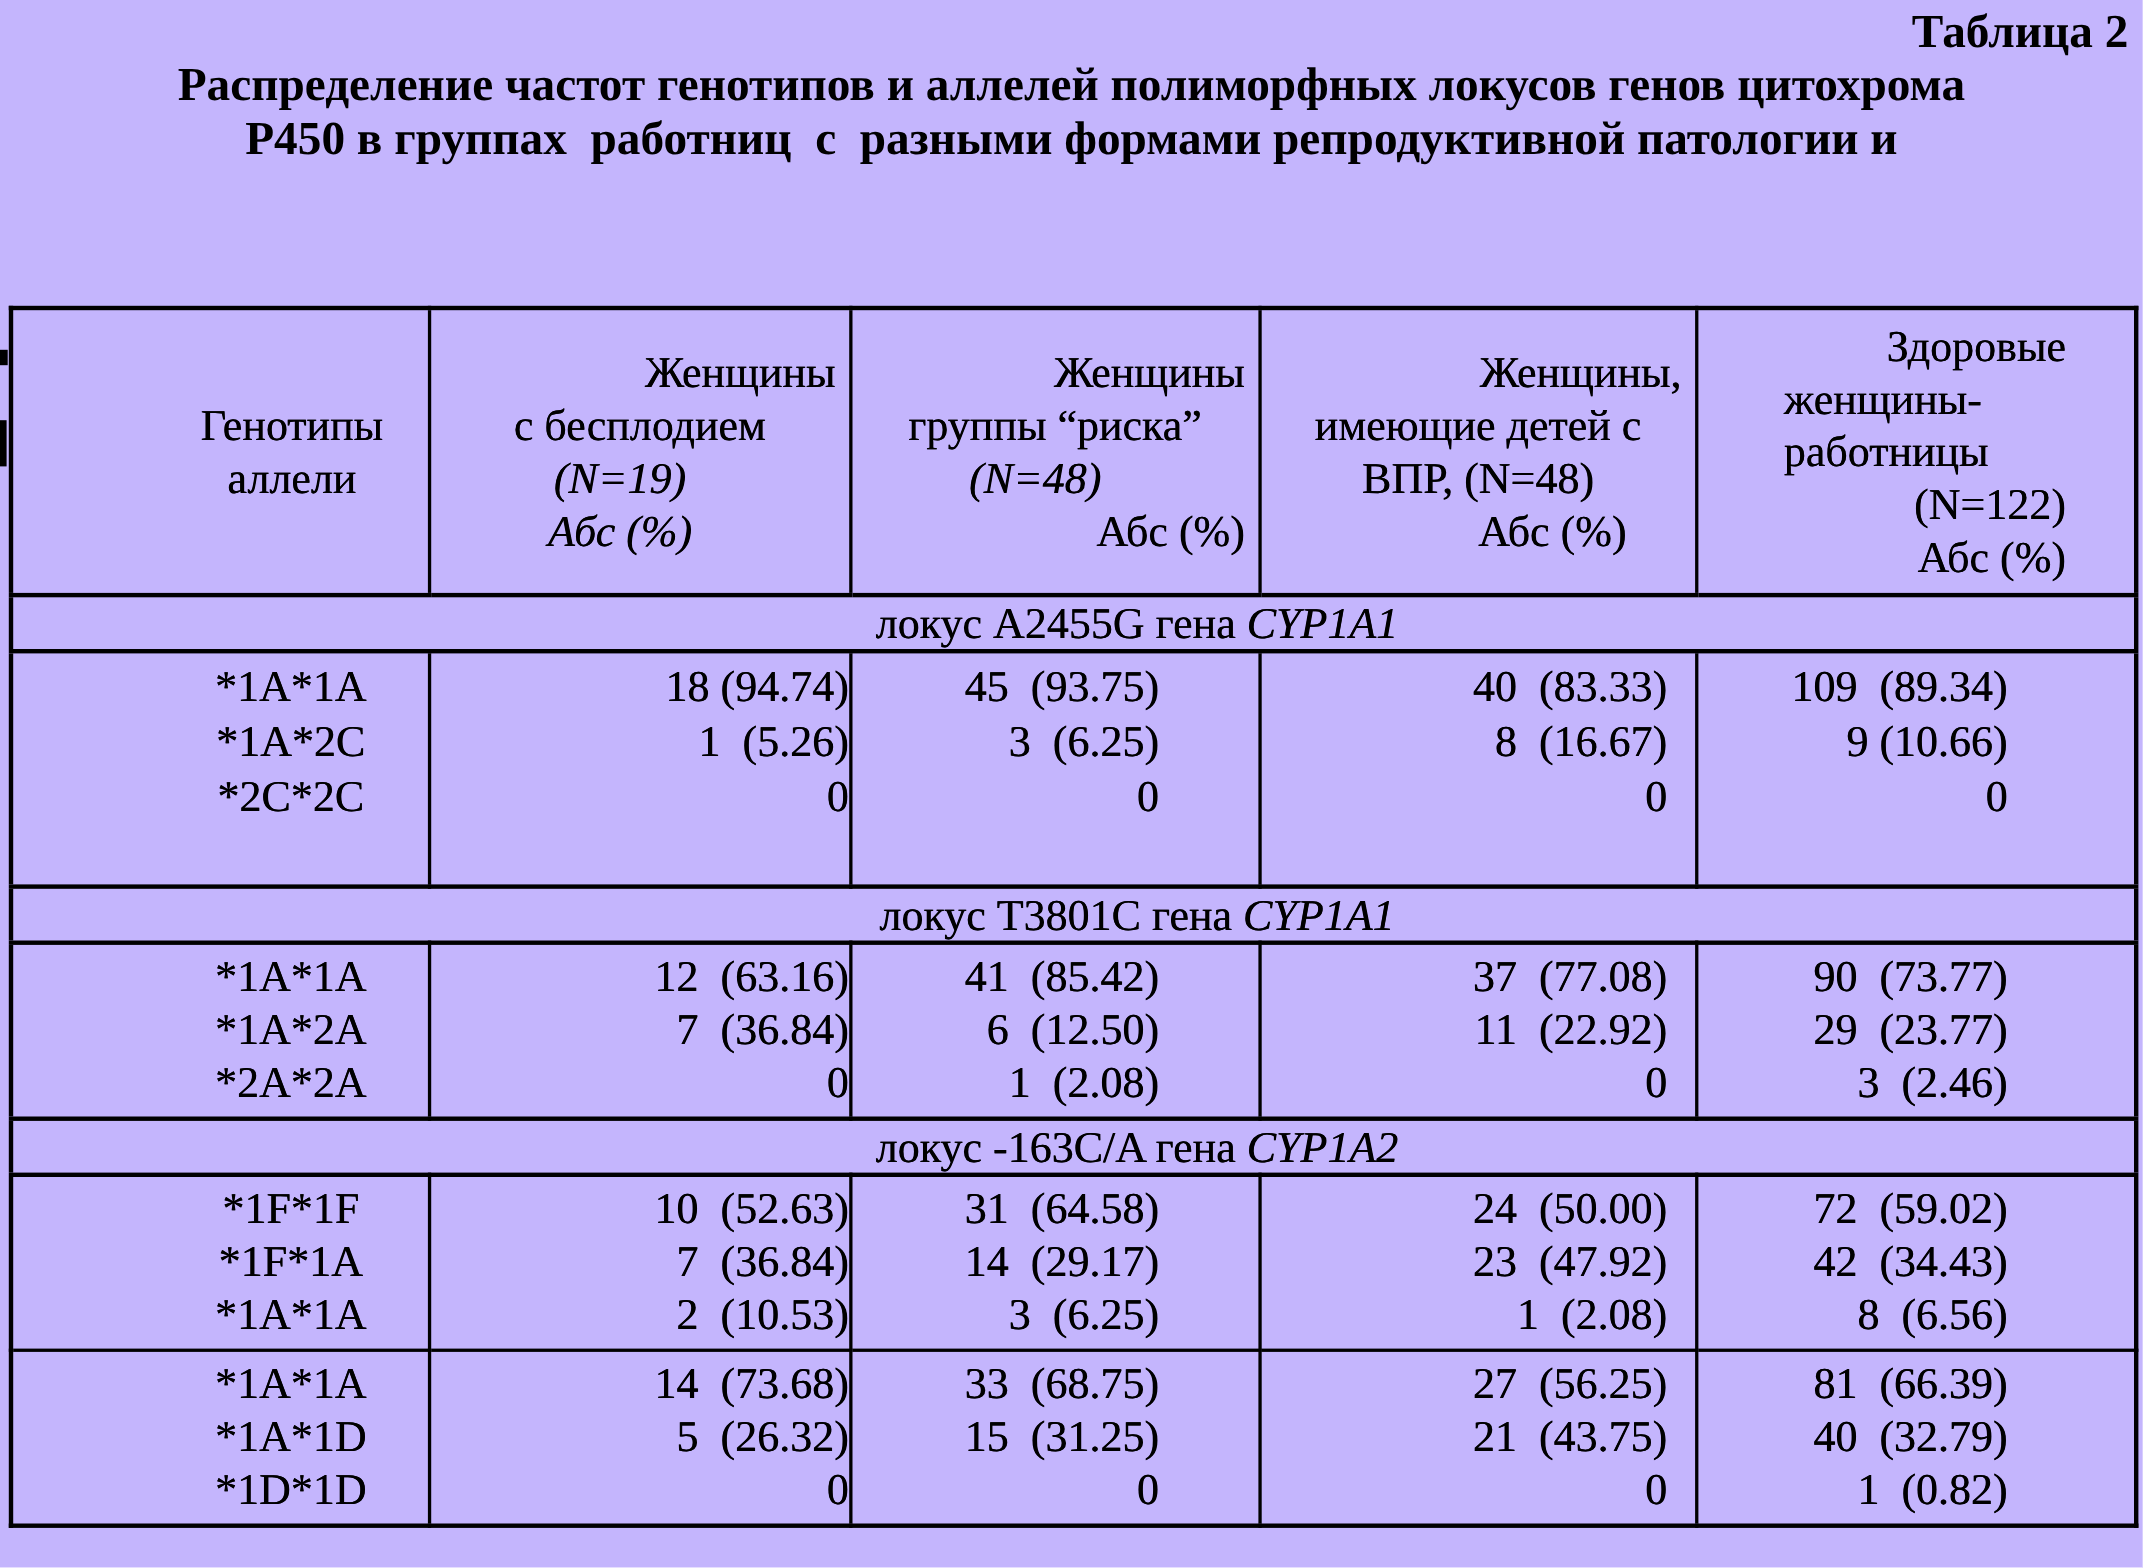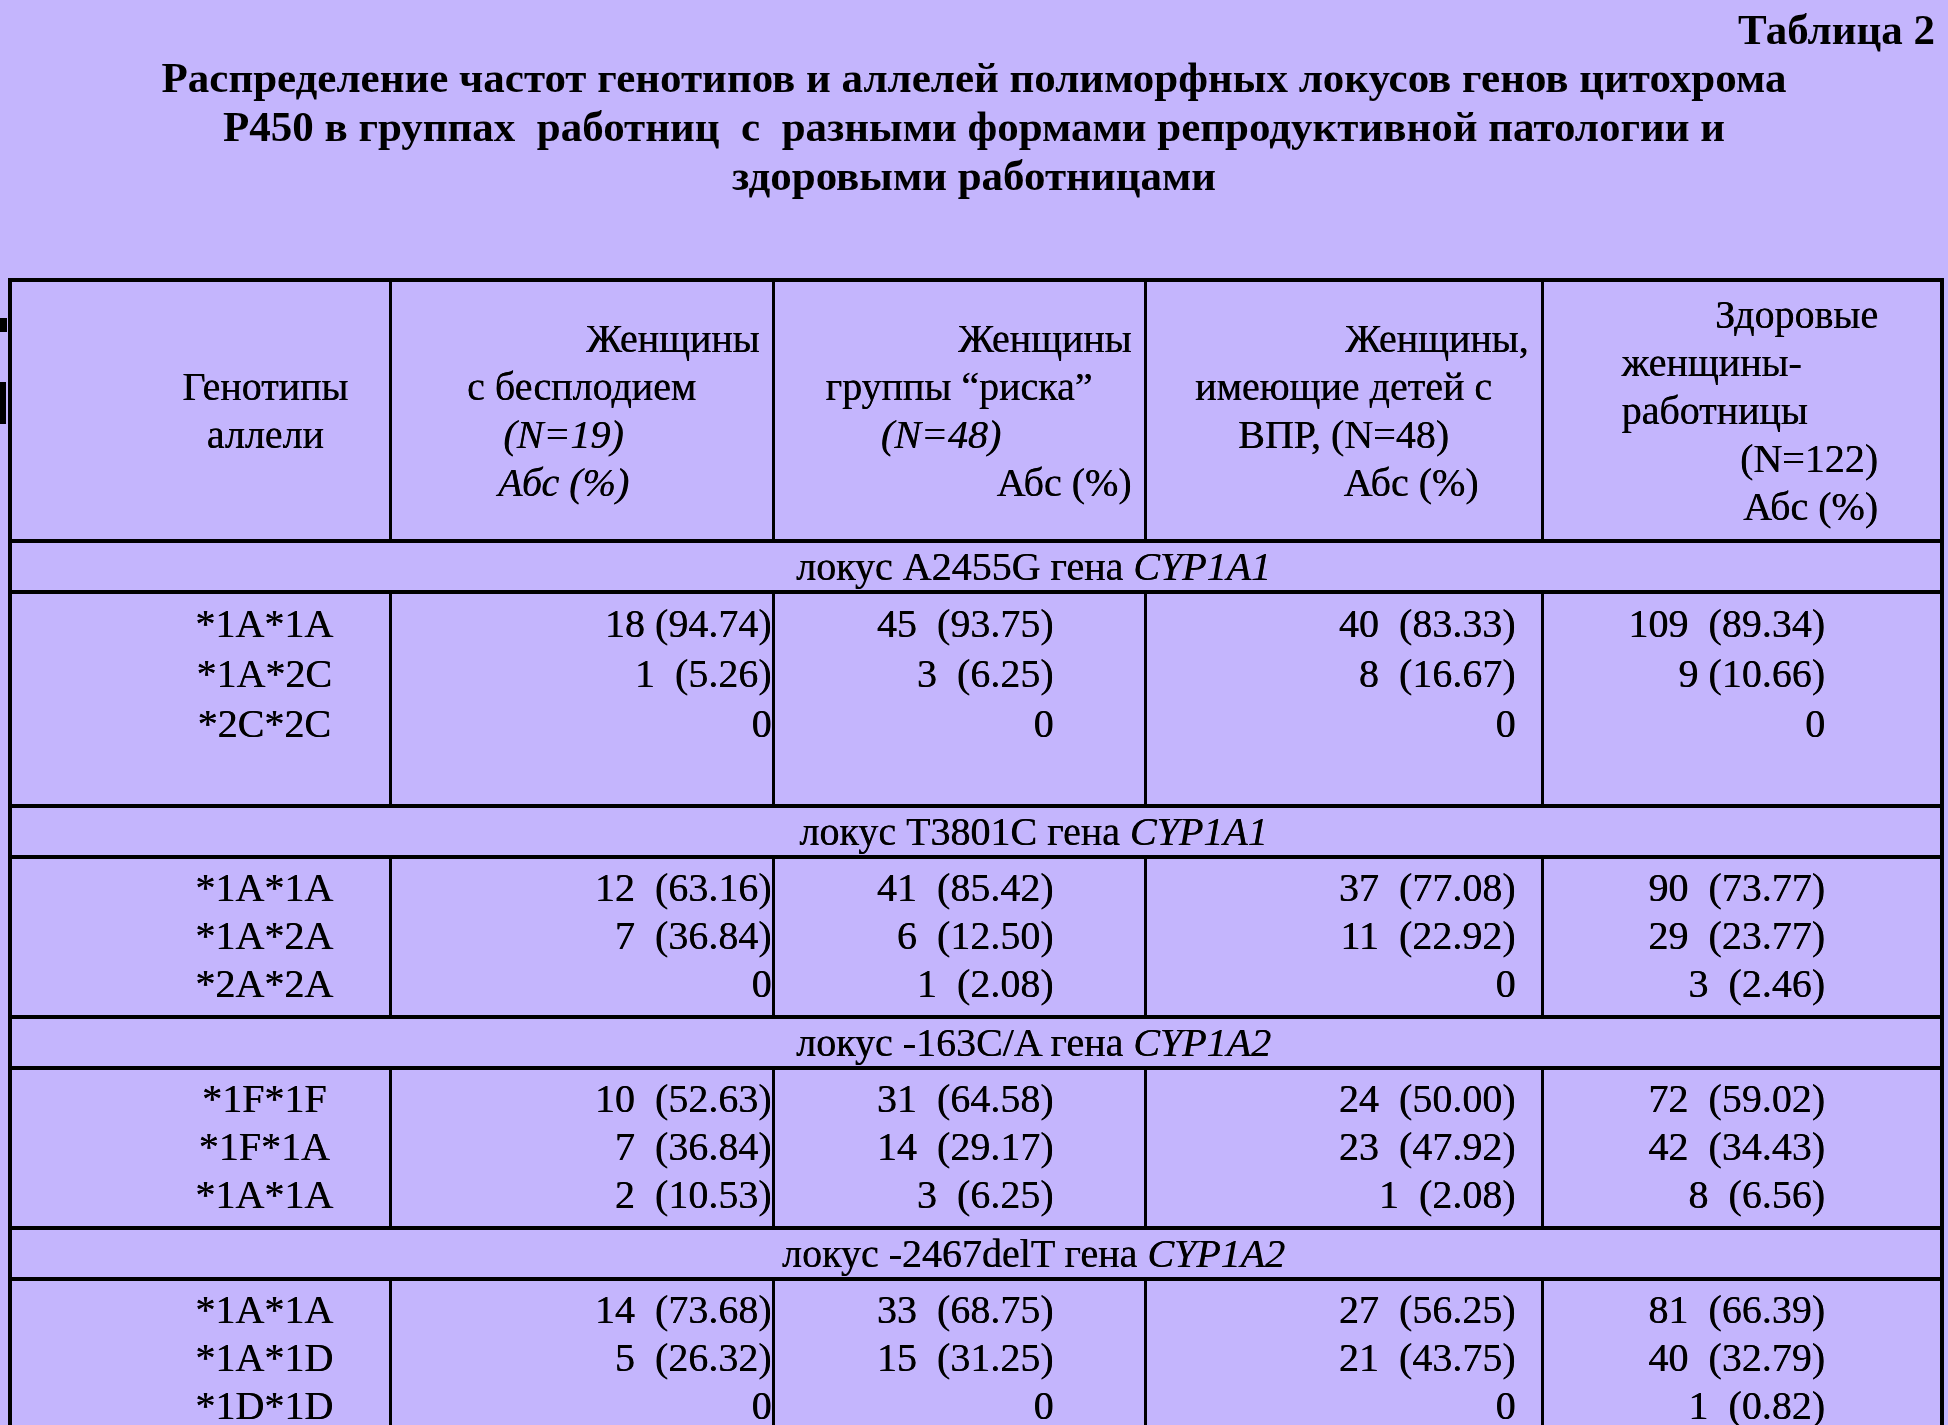--- a/index.html
+++ b/index.html
@@ -69,21 +69,20 @@
 
 <div class="page">
   <div class="artifact a1"></div>
   <div class="artifact a2"></div>
 
   <div class="table-label">Таблица 2</div>
 
   <div class="doc-title">
     <div class="tline">Распределение частот генотипов и аллелей полиморфных локусов генов цитохрома</div>
     <div class="tline">Р450 в группах  работниц  с  разными формами репродуктивной патологии и</div>
-    <div class="tline">здоровыми работницами</div>
   </div>
 
   <table class="geno">
     <colgroup>
       <col style="width:380px">
       <col style="width:383px">
       <col style="width:372px">
       <col style="width:397px">
       <col style="width:400px">
     </colgroup>
@@ -204,23 +203,20 @@
             <div class="line">24  (50.00)</div>
             <div class="line">23  (47.92)</div>
             <div class="line">1  (2.08)</div>
           </td>
           <td class="val v3">
             <div class="line">72  (59.02)</div>
             <div class="line">42  (34.43)</div>
             <div class="line">8  (6.56)</div>
           </td>
         </tr>
-        <tr class="band band-3">
-          <td colspan="5"><span>локус -2467delT гена </span><span class="gene-name">CYP1A2</span></td>
-        </tr>
         <tr class="block">
           <td class="gen">
             <div class="line">*1A*1A</div>
             <div class="line">*1A*1D</div>
             <div class="line">*1D*1D</div>
           </td>
           <td class="val v0">
             <div class="line">14  (73.68)</div>
             <div class="line">5  (26.32)</div>
             <div class="line">0</div>

